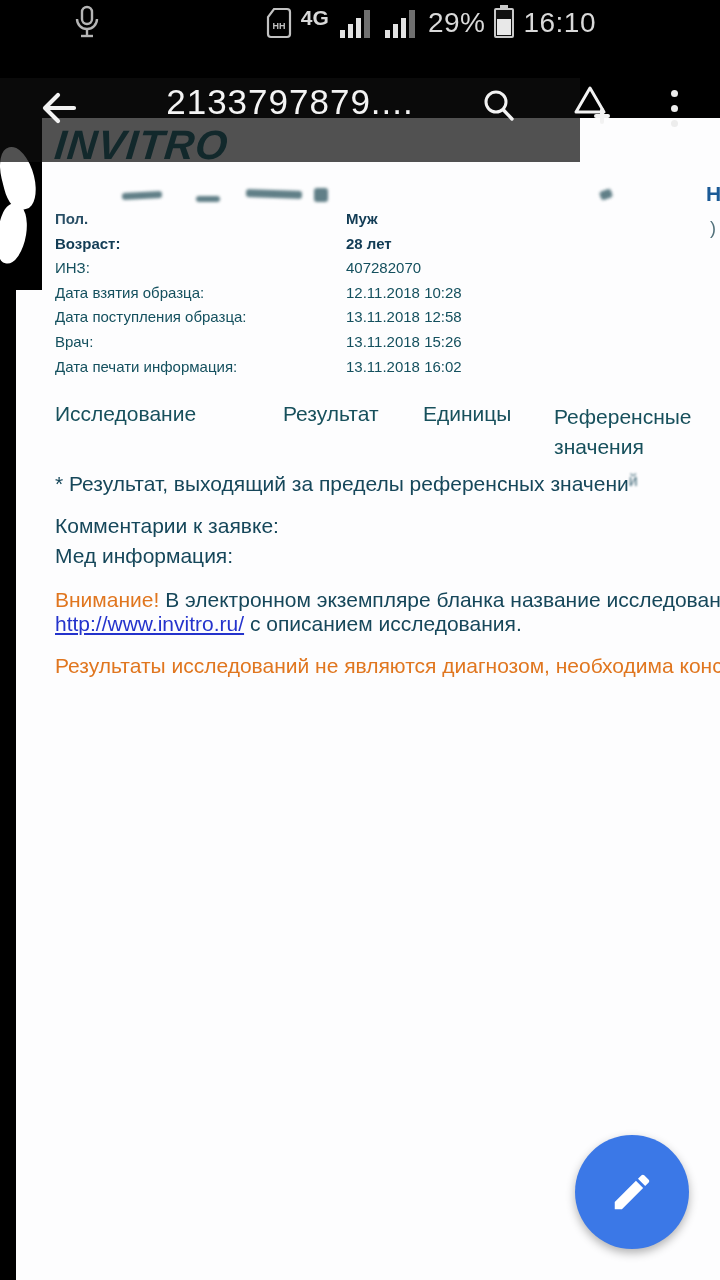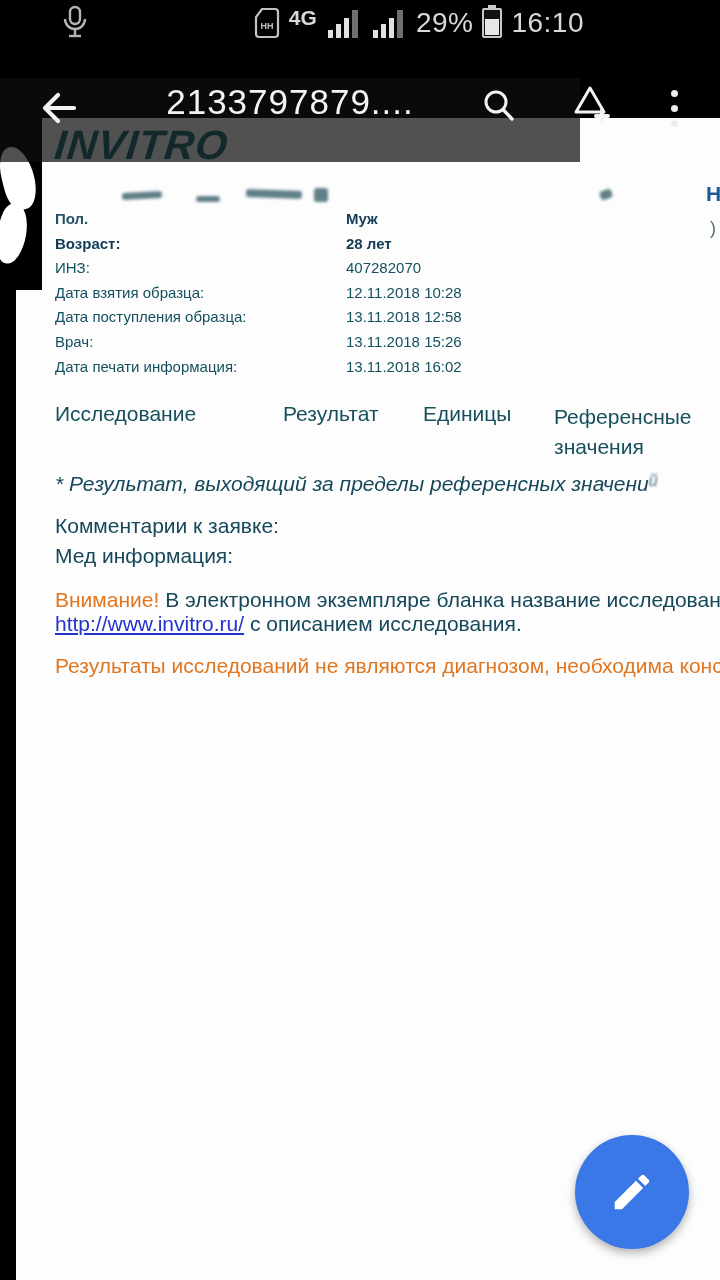--- a/index.html
+++ b/index.html
@@ -1,21 +1,21 @@
 <!DOCTYPE html>
 <html><head>
 <meta charset="utf-8">
 <style>
   * { margin:0; padding:0; box-sizing:border-box; }
   html,body { width:720px; height:1280px; background:#000; overflow:hidden;
               font-family:"Liberation Sans", sans-serif; }
   .stage { position:absolute; left:0; top:0; width:720px; height:1280px; overflow:hidden; }
 
   
-  .statusbar { position:absolute; left:0; top:0; width:588px; height:78px; background:#000; z-index:6; }
+  .statusbar { position:absolute; left:12px; top:0; width:588px; height:78px; background:#000; z-index:6; }
   .mic { position:absolute; left:58px; top:4px; }
   .sb-right { position:absolute; right:4px; top:2px; height:42px; display:flex; align-items:center; gap:9px; }
   .sb-text { color:#d9d9d9; font-size:28px; letter-spacing:0.5px; }
   .fourg { position:relative; color:#d9d9d9; font-size:21px; font-weight:bold; padding-bottom:10px; }
   .battery { position:relative; width:20px; height:30px; border:2px solid #c9c9c9; border-radius:2px; background:#111; }
   .battery:before { content:""; position:absolute; left:4px; right:4px; top:-5px; height:3px; background:#c9c9c9; }
   .battery .fill { position:absolute; left:1px; right:1px; bottom:1px; height:62%; background:#e8e8e8; }
 
   
   .page { position:absolute; left:14px; top:118px; width:706px; height:1162px; background:#fdfdfe; z-index:1; }
@@ -52,21 +52,21 @@
   .prow.bold .lab, .prow.bold .val { font-weight:bold; color:#123c55; }
   .smudged { filter:blur(.6px); opacity:.9; }
 
   
   .content { position:absolute; left:0; top:284px; width:706px; z-index:2; font-size:21px; }
   .thead { position:relative; height:58px; color:#17505c; }
   .thead span { position:absolute; top:0; }
   .h-name { left:41px; } .h-res { left:269px; } .h-unit { left:409px; }
   .h-ref { left:540px; width:145px; line-height:30px; }
   .foot { margin-left:41px; color:#16475a; }
-  .footnote { margin-top:12px;font-style:italic; }
+  .footnote { margin-top:12px; }
   .footnote .tail { filter:blur(1.2px); opacity:.8; font-size:16px; vertical-align:top; }
   .comments { margin-top:18px; }
   .medinfo { margin-top:6px; }
   .warn { margin-top:20px; width:680px; white-space:nowrap; overflow:hidden; }
   .warn .pre { color:#e0761f; }
   .warn a, .lnk { color:#2433cc; text-decoration:underline; }
   .disclaimer { margin-top:18px; color:#e0761f; width:680px; white-space:nowrap; overflow:hidden; }
 
   
   .fab { position:absolute; left:575px; top:1135px; width:114px; height:114px; border-radius:50%;

